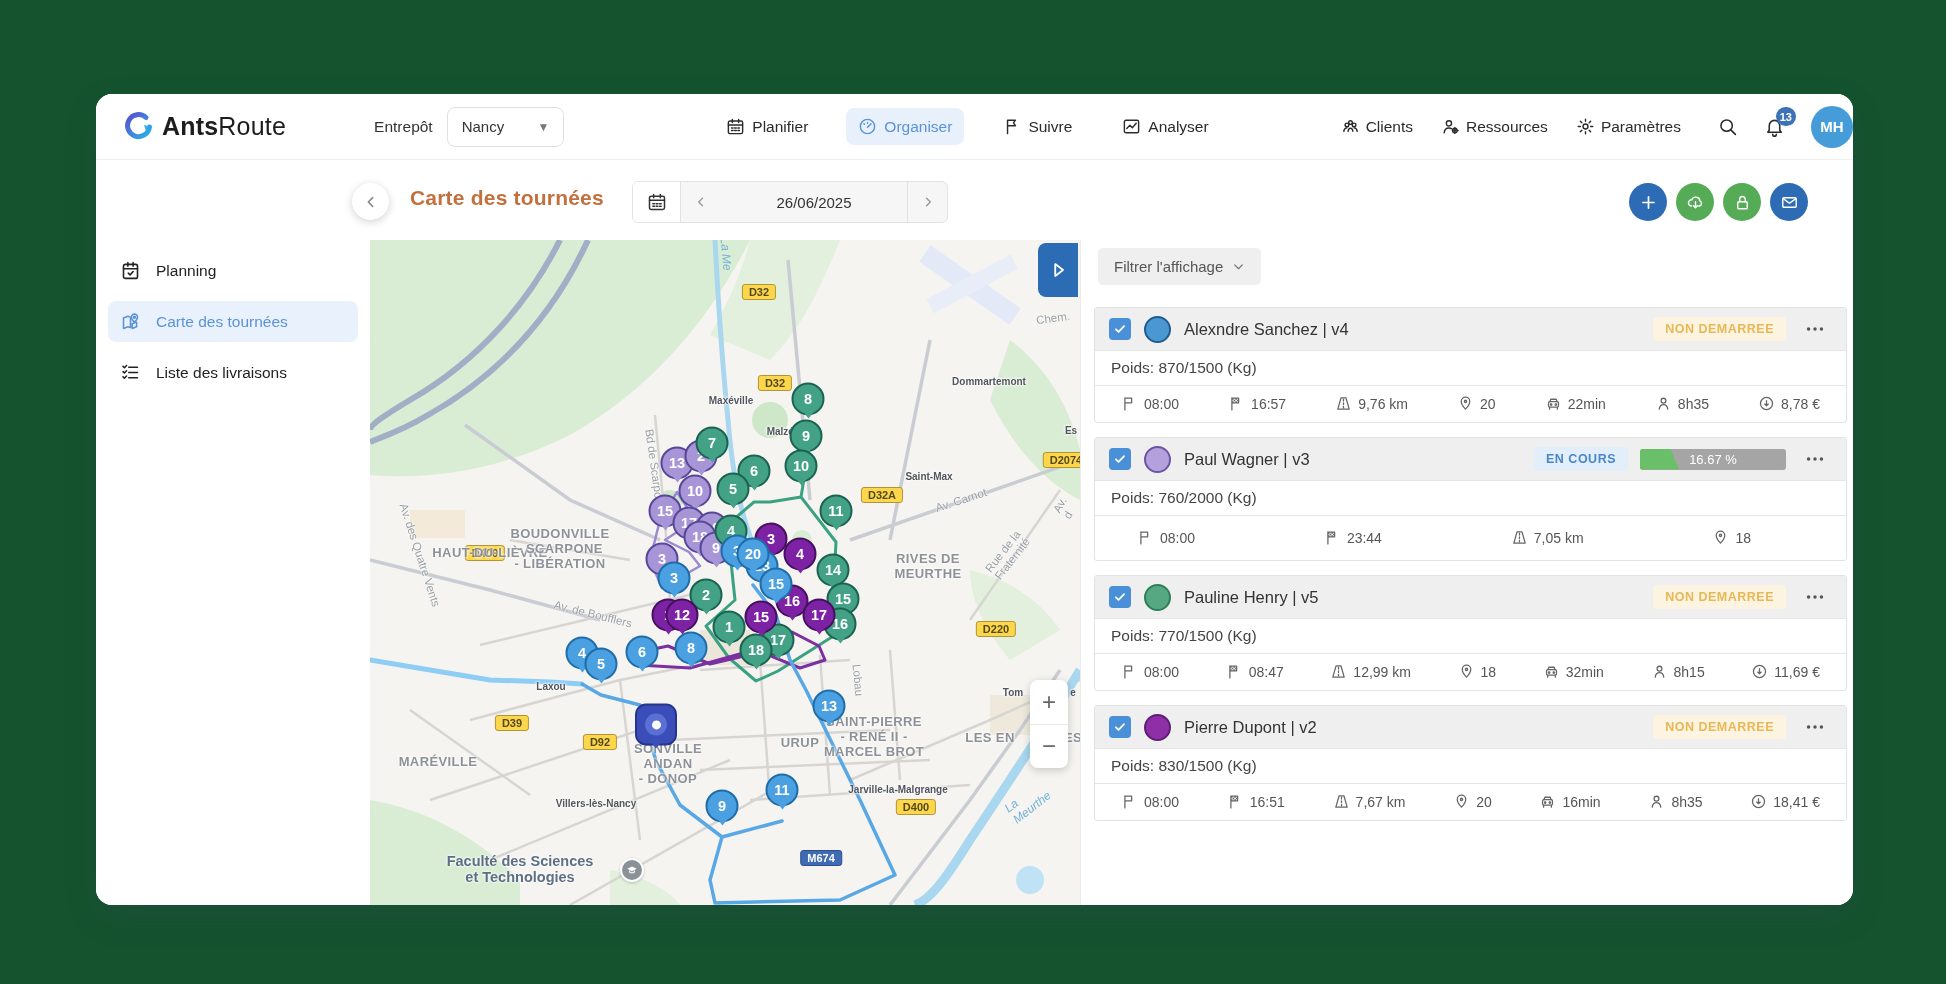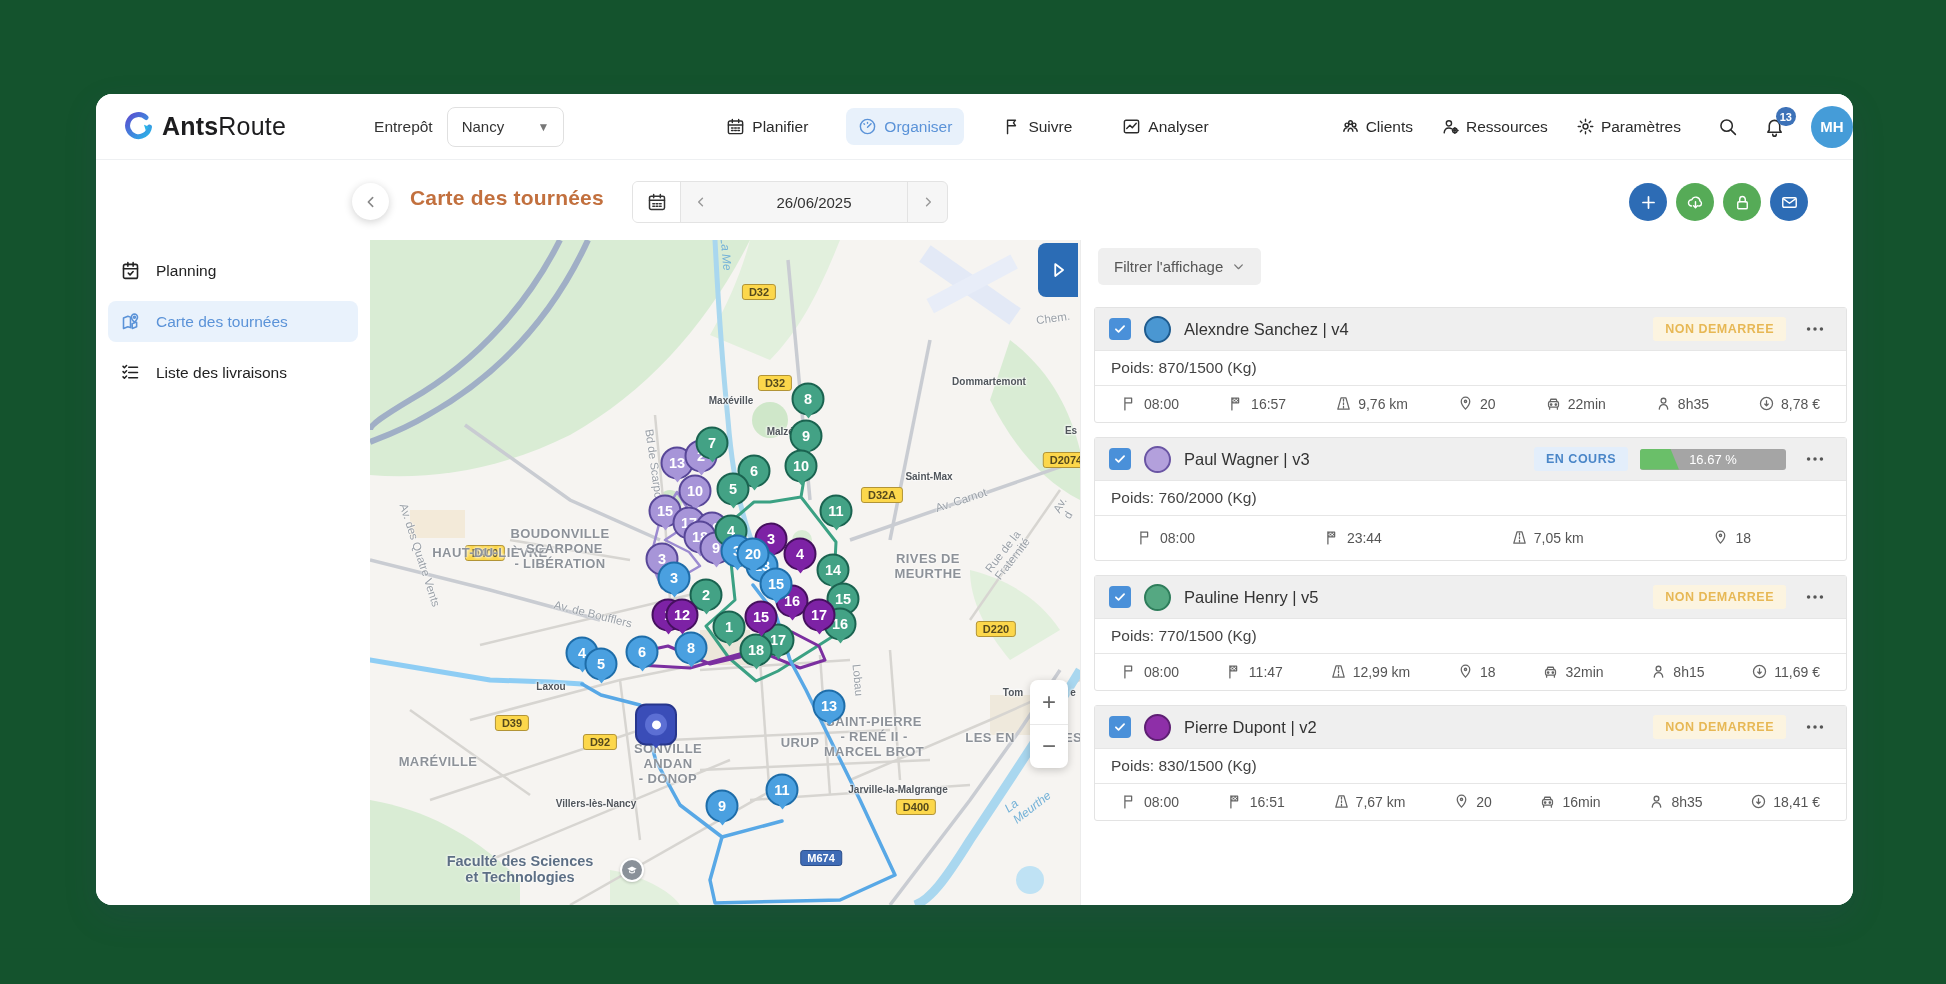--- a/index.html
+++ b/index.html
@@ -747,21 +747,21 @@
                     <g fill="currentColor" stroke="none">
                       <rect x="5.5" y="4.5" width="2.4" height="2.2"></rect>
                       <rect x="10.3" y="4.5" width="2.4" height="2.2"></rect>
                       <rect x="7.9" y="6.7" width="2.4" height="2.2"></rect>
                       <rect x="12.7" y="6.7" width="2.3" height="2.2"></rect>
                       <rect x="5.5" y="8.9" width="2.4" height="2.1"></rect>
                       <rect x="10.3" y="8.9" width="2.4" height="2.1"></rect>
                     </g>
                   </svg>
                 </span>
-                <span>11:47</span>
+                <span>08:47</span>
               </span>
               <span class="stat">
                 <span class="ic" style="display: flex;">
                   <svg viewBox="0 0 24 24" fill="none" stroke="currentColor" stroke-width="1.8" stroke-linecap="round" stroke-linejoin="round">
                     <path d="M8.5 4h7L20 20H4z"></path>
                     <path d="M12 6v2.5M12 11v2.5M12 16v2.5"></path>
                   </svg>
                 </span>
                 <span>12,99 km</span>
               </span>

